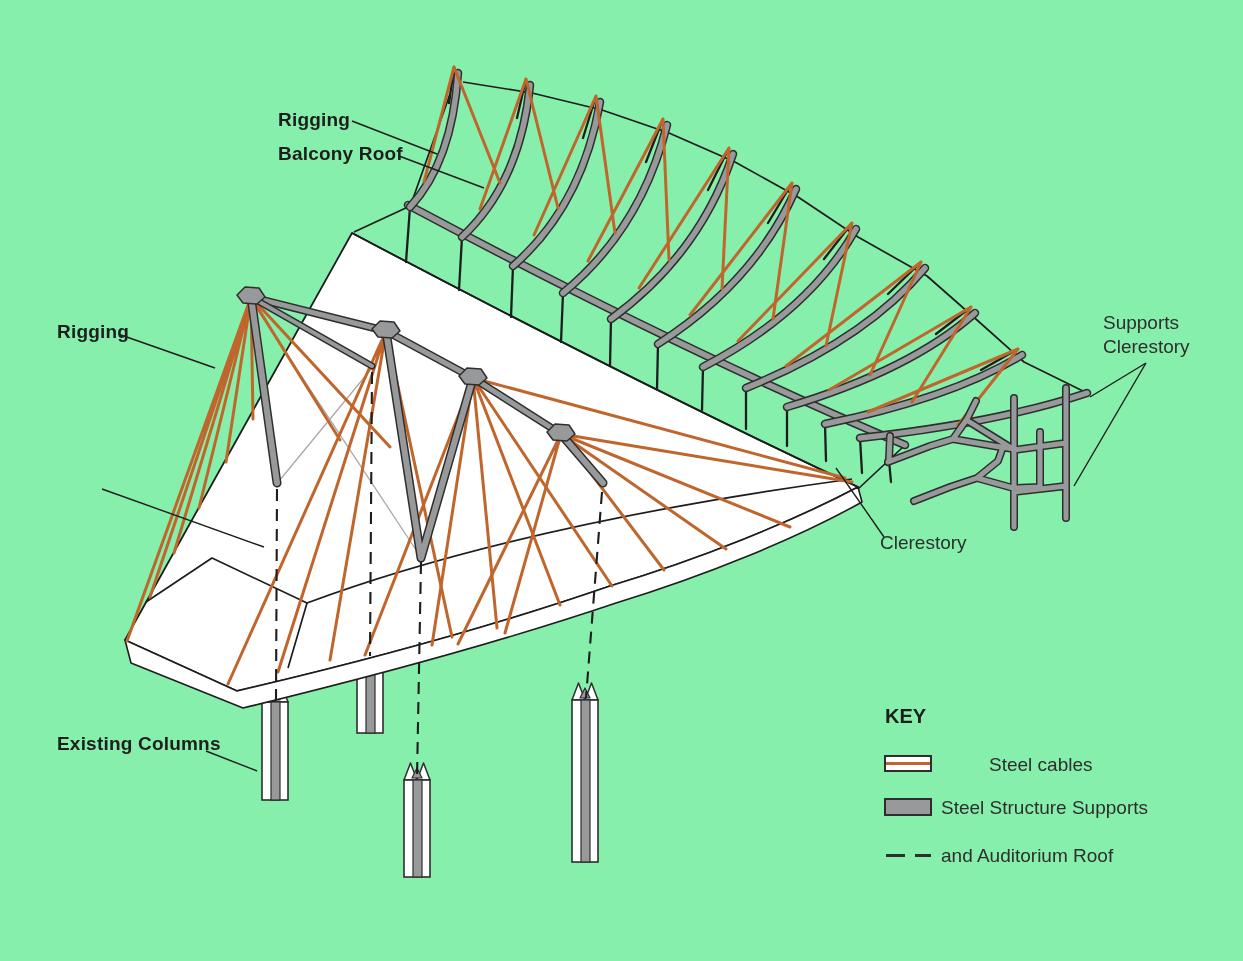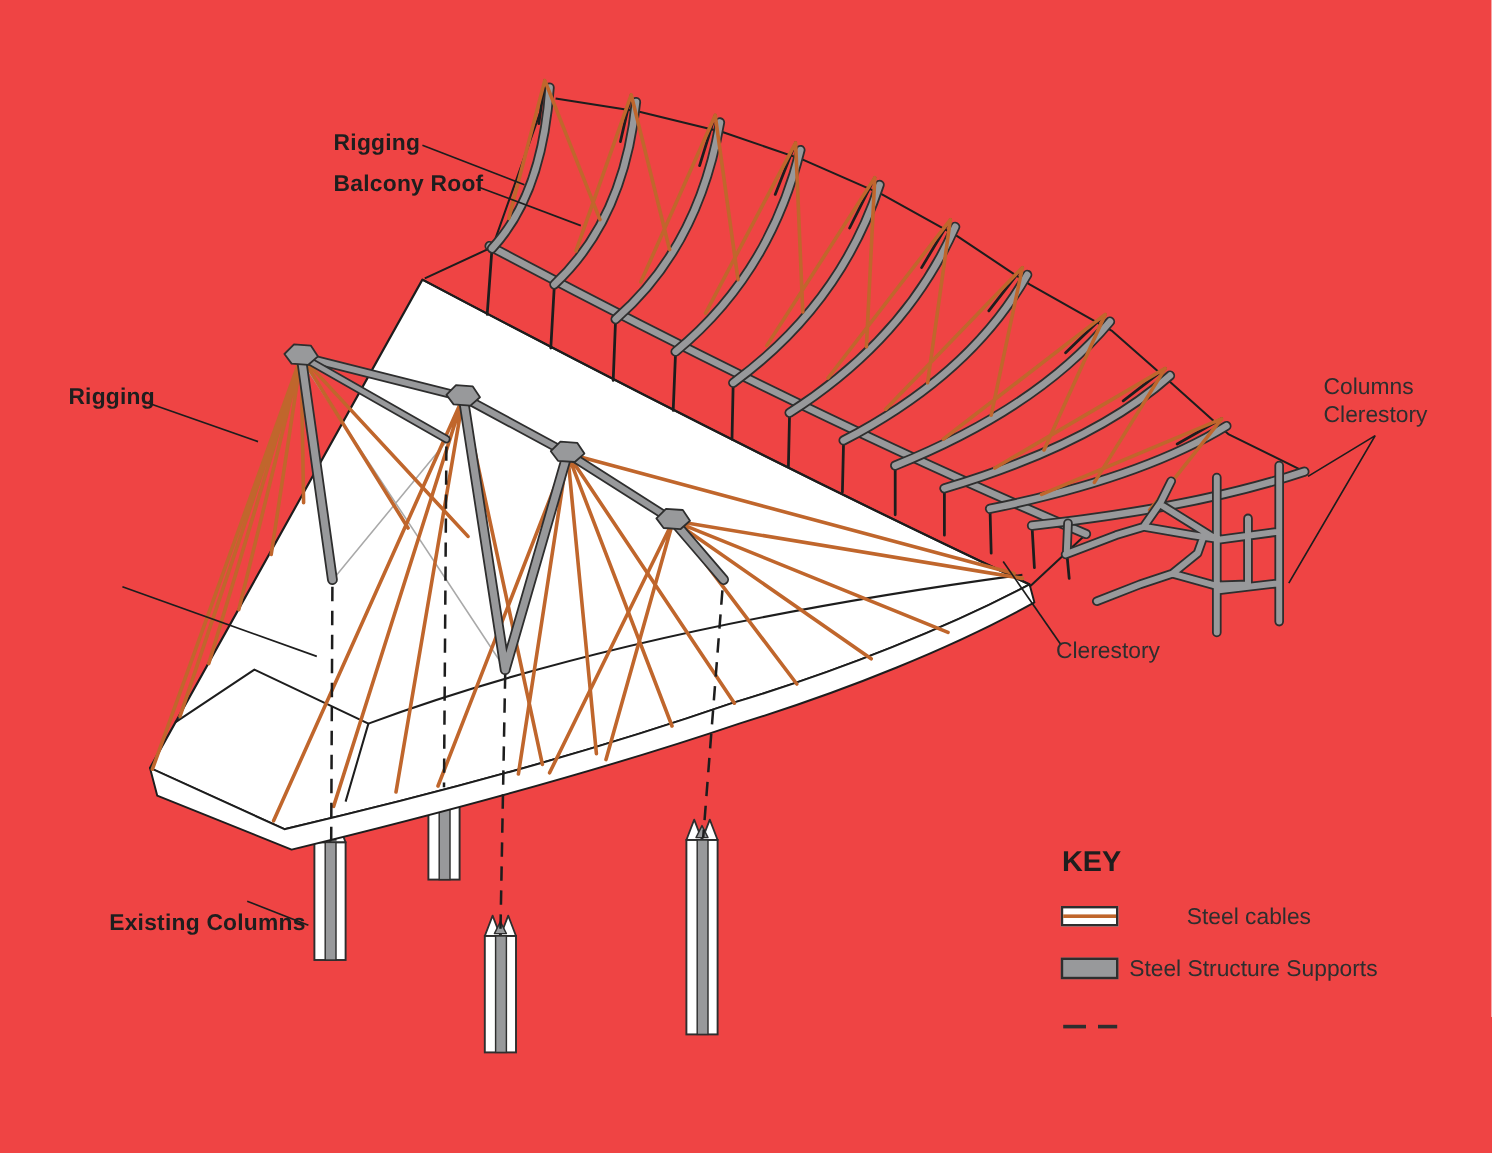--- a/index.html
+++ b/index.html
@@ -1,24 +1,24 @@
 <!DOCTYPE html>
 <html style="--cable: #c0662c; --steel: #98999b; --outline: #2e2e2e; --line: #1d1d1d;"><head>
 <meta charset="utf-8">
 <style>
   html,body{margin:0;padding:0;background:#ffffff;}
   .canvas{
-    position:relative;width:1243px;height:961px;background:#ef4444;
+    position:relative;width:1243px;height:961px;background:#86efac;
     font-family:"Liberation Sans",sans-serif;color:#2e2e2e;overflow:hidden;
   }
   .drawing{position:absolute;left:0;top:0;width:1243px;height:961px;}
   .lbl{position:absolute;font-size:19px;line-height:24px;white-space:nowrap;}
   .lbl.bold{font-weight:bold;color:#1e1e1e;letter-spacing:.2px;}
   .lbl.reg{font-weight:400;color:#2e2e2e;}
-  .key-title{position:absolute;font-size:24px;font-weight:bold;color:#1e1e1e;}
+  .key-title{position:absolute;font-size:20px;font-weight:bold;color:#1e1e1e;}
   .swatch{position:absolute;box-sizing:border-box;border:2px solid #2e2e2e;}
   .swatch.cables{width:48px;height:17px;background:#ffffff;}
   .swatch.cables .cable-line{height:3px;margin-top:5px;background:var(--cable,#c0662c);}
   .swatch.supports{width:48px;height:18px;background:var(--steel,#98999b);}
   .dash-sample{position:absolute;display:flex;gap:10px;align-items:center;}
   .dash-sample .bar{height:3px;background:#2e2e2e;}
   .key-label{position:absolute;font-size:19px;line-height:23px;color:#2e2e2e;white-space:nowrap;}
   
   .thin{stroke:#1d1d1d;stroke-width:1.7;fill:none;stroke-linejoin:round;}
   .thin-light{stroke:#a9a9a9;stroke-width:1.3;fill:none;}
@@ -192,39 +192,40 @@
       <path class="leader" d="M102,489 L264,547"></path>
       <path class="leader" d="M206,751 L257,771"></path>
       <path class="leader" d="M1090,397 L1146,363 L1074,486"></path>
       <path class="leader" d="M884,537 L836,468"></path>
     </g>
   </svg>
 
   <div class="lbl bold" style="left:278px;top:108px;">Rigging</div>
   <div class="lbl bold" style="left:278px;top:142px;">Balcony Roof</div>
   <div class="lbl bold" style="left:57px;top:320px;">Rigging</div>
-  <div class="lbl bold" style="left:57px;top:758px;margin-left:34px;">Existing Columns</div>
+  <div class="lbl bold" style="left:57px;top:732px;">Existing Columns</div>
   <div class="lbl reg" style="left:1103px;top:311px;">
-    <div>Columns</div>
+    <div>Supports</div>
     <div>Clerestory</div>
   </div>
   <div class="lbl reg" style="left:880px;top:531px;text-align:center;">Clerestory</div>
 
   <div>
     <div class="key-title" style="left:885px;top:705px;">KEY</div>
 
     <div class="swatch cables" style="left:884px;top:755px;">
       <div class="cable-line"></div>
     </div>
     <div class="key-label" style="left:941px;top:753px;margin-left:48px;">Steel cables</div>
 
     <div class="swatch supports" style="left:884px;top:798px;"></div>
     <div class="key-label" style="left:941px;top:796px;">Steel Structure Supports</div>
 
     <div class="dash-sample" style="left:886px;top:854px;">
       <div class="bar" style="width:19px;"></div>
       <div class="bar" style="width:16px;"></div>
     </div>
     <div class="key-label" style="left:941px;top:844px;">
+      <div>and Auditorium Roof</div>
     </div>
   </div>
 
 </div>
 
 </body></html>

